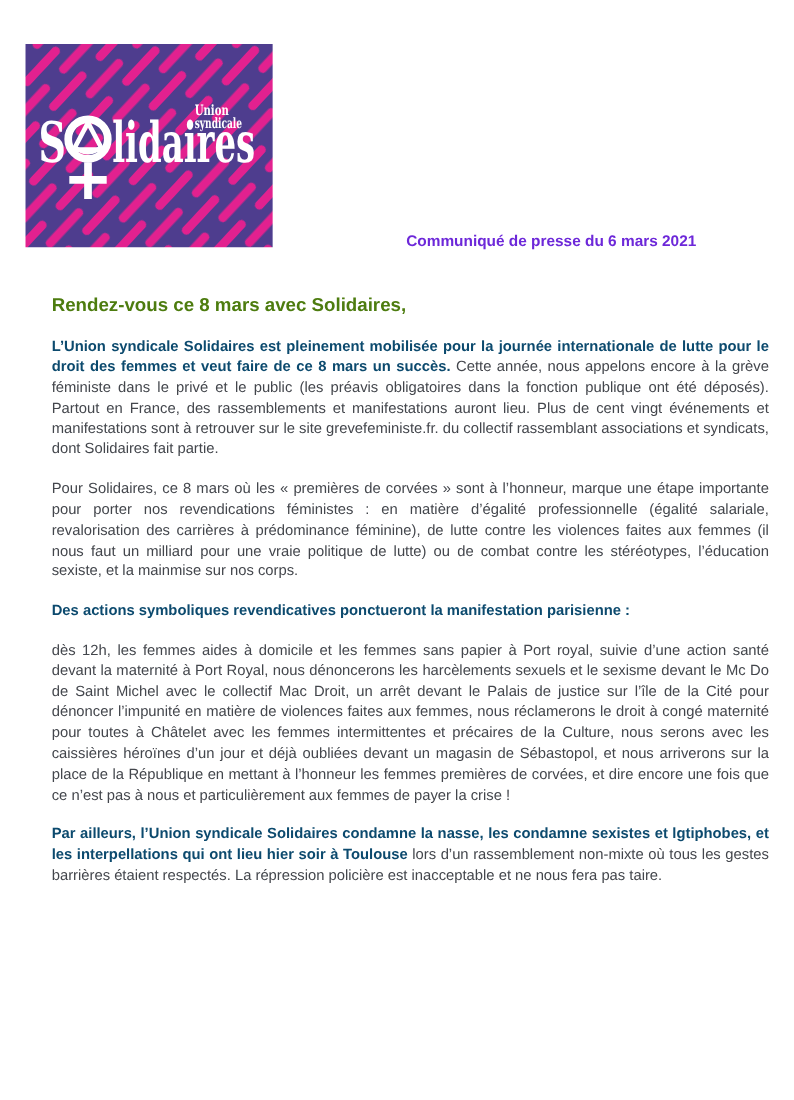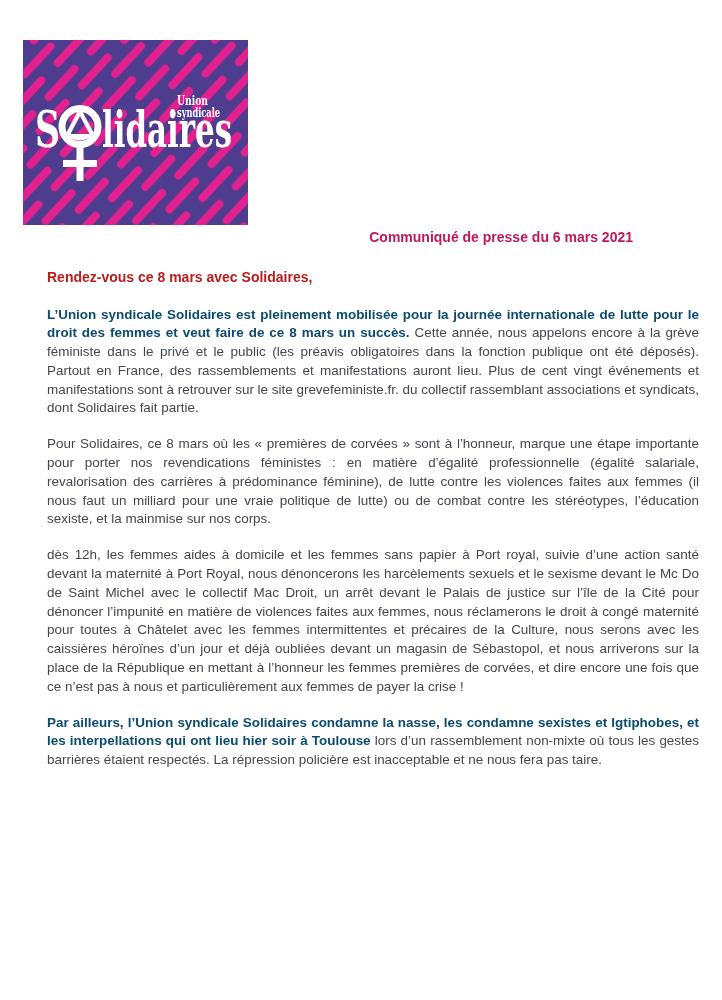--- a/index.html
+++ b/index.html
@@ -5,25 +5,25 @@
   html,body{margin:0;padding:0;}
   body{width:722px;height:1000px;background:#ffffff;font-family:"Liberation Sans",sans-serif;}
   .page{position:relative;width:722px;height:1000px;background:#ffffff;overflow:hidden;}
 
   
   .logo{position:absolute;left:23px;top:40px;width:225px;height:185px;}
   .logo svg{display:block;width:100%;height:100%;}
   .logo text{font-family:"DejaVu Serif",serif;font-weight:bold;}
 
   
-  .press-line{position:absolute;top:229px;right:89px;font-size:14px;font-weight:700;color:#be185d;}
+  .press-line{position:absolute;top:211px;right:89px;font-size:14px;font-weight:700;color:#6d28d9;}
 
   
   .content{position:absolute;left:47px;top:267px;width:652px;}
-  .title{margin:0 0 17px 0;font-size:14px;line-height:21.5px;font-weight:700;color:#b91c1c;}
+  .title{margin:0 0 17px 0;font-size:17px;line-height:21.5px;font-weight:700;color:#4d7c0f;}
   .title span{display:block;}
   .para{margin:0 0 17px 0;font-size:13.45px;line-height:18.8px;text-align:justify;color:#43464c;}
   .para .b{font-weight:700;color:#0c4a6e;}
   .para .r{font-weight:400;}
 </style>
 </head>
 <body>
 
 <div class="page">
 
@@ -59,18 +59,19 @@
 
   <div class="press-line">Communiqué de presse du 6 mars 2021</div>
 
   <div class="content">
     <h1 class="title">
       <span>Rendez-vous ce 8 mars avec Solidaires,</span>
     </h1>
     <div id="paragraphs">
         <p class="para"><span class="b">L’Union syndicale Solidaires est pleinement mobilisée pour la journée internationale de lutte pour le droit des femmes et veut faire de ce 8 mars un succès.</span><span class="r"> Cette année, nous appelons encore à la grève féministe dans le privé et le public (les préavis obligatoires dans la fonction publique ont été déposés). Partout en France, des rassemblements et manifestations auront lieu. Plus de cent vingt événements et manifestations sont à retrouver sur le site grevefeministe.fr. du collectif rassemblant associations et syndicats, dont Solidaires fait partie.</span></p>
         <p class="para"><span class="r">Pour Solidaires, ce 8 mars où les « premières de corvées » sont à l’honneur, marque une étape importante pour porter nos revendications féministes : en matière d’égalité professionnelle (égalité salariale, revalorisation des carrières à prédominance féminine), de lutte contre les violences faites aux femmes (il nous faut un milliard pour une vraie politique de lutte) ou de combat contre les stéréotypes, l’éducation sexiste, et la mainmise sur nos corps.</span></p>
+        <p class="para"><span class="b">Des actions symboliques revendicatives ponctueront la manifestation parisienne :</span></p>
         <p class="para"><span class="r">dès 12h, les femmes aides à domicile et les femmes sans papier à Port royal, suivie d’une action santé devant la maternité à Port Royal, nous dénoncerons les harcèlements sexuels et le sexisme devant le Mc Do de Saint Michel avec le collectif Mac Droit, un arrêt devant le Palais de justice sur l’île de la Cité pour dénoncer l’impunité en matière de violences faites aux femmes, nous réclamerons le droit à congé maternité pour toutes à Châtelet avec les femmes intermittentes et précaires de la Culture, nous serons avec les caissières héroïnes d’un jour et déjà oubliées devant un magasin de Sébastopol, et nous arriverons sur la place de la République en mettant à l’honneur les femmes premières de corvées, et dire encore une fois que ce n’est pas à nous et particulièrement aux femmes de payer la crise !</span></p>
         <p class="para"><span class="b">Par ailleurs, l’Union syndicale Solidaires condamne la nasse, les condamne sexistes et lgtiphobes, et les interpellations qui ont lieu hier soir à Toulouse</span><span class="r"> lors d’un rassemblement non-mixte où tous les gestes barrières étaient respectés. La répression policière est inacceptable et ne nous fera pas taire.</span></p>
       </div>
   </div>
 
 </div>
 
 </body></html>

